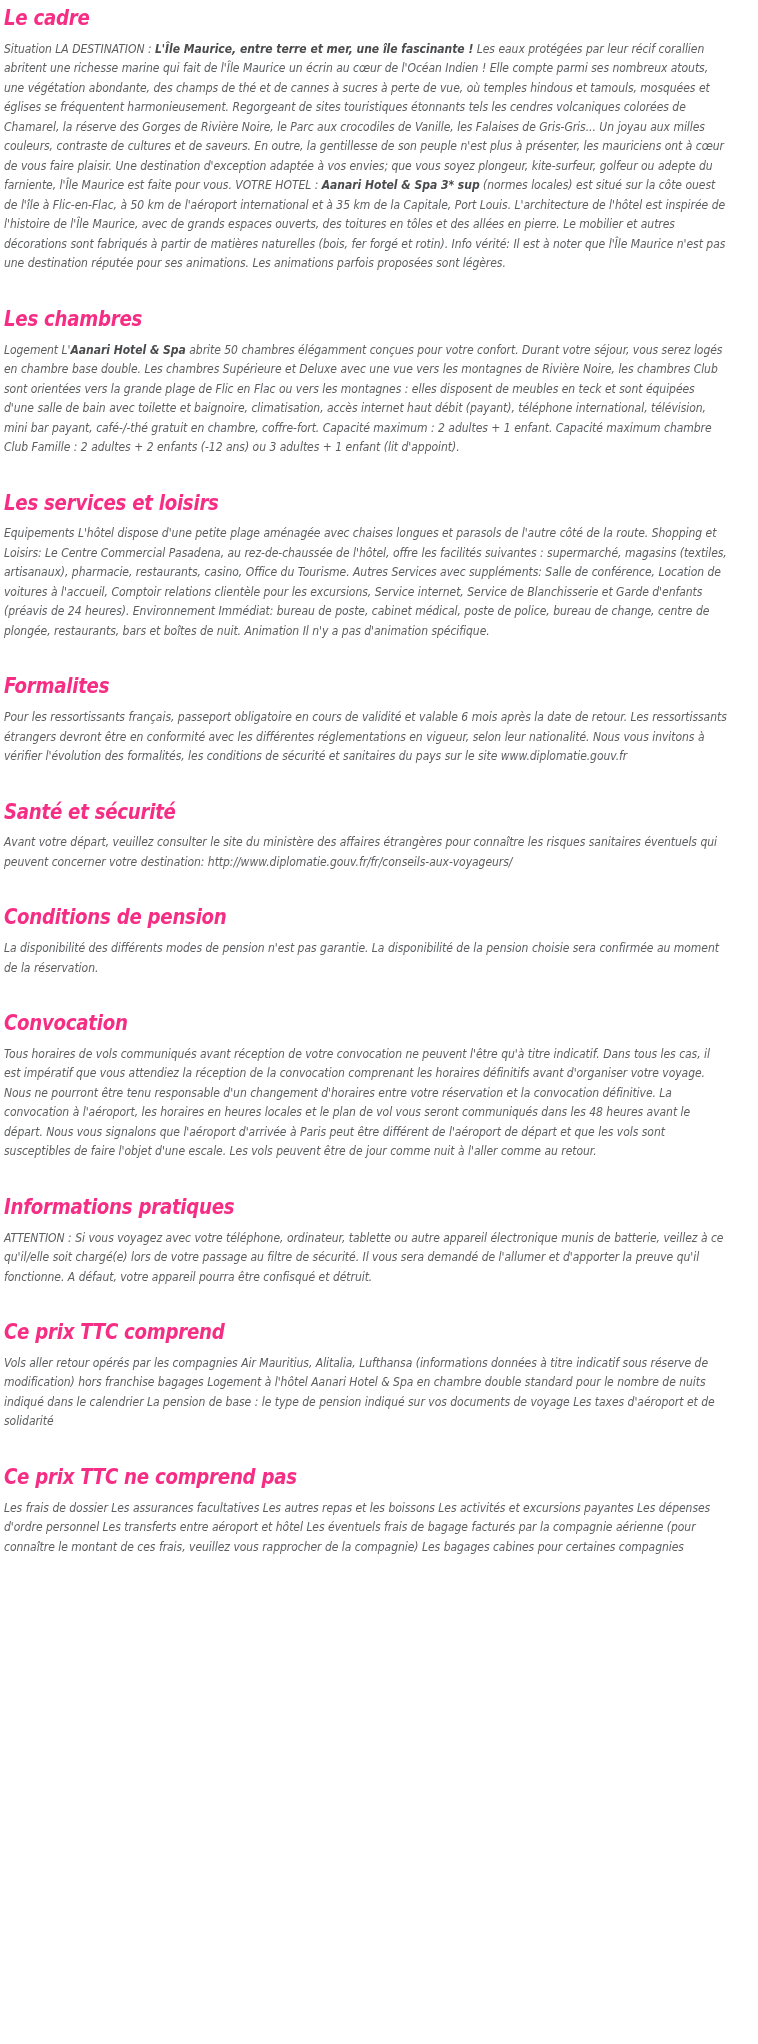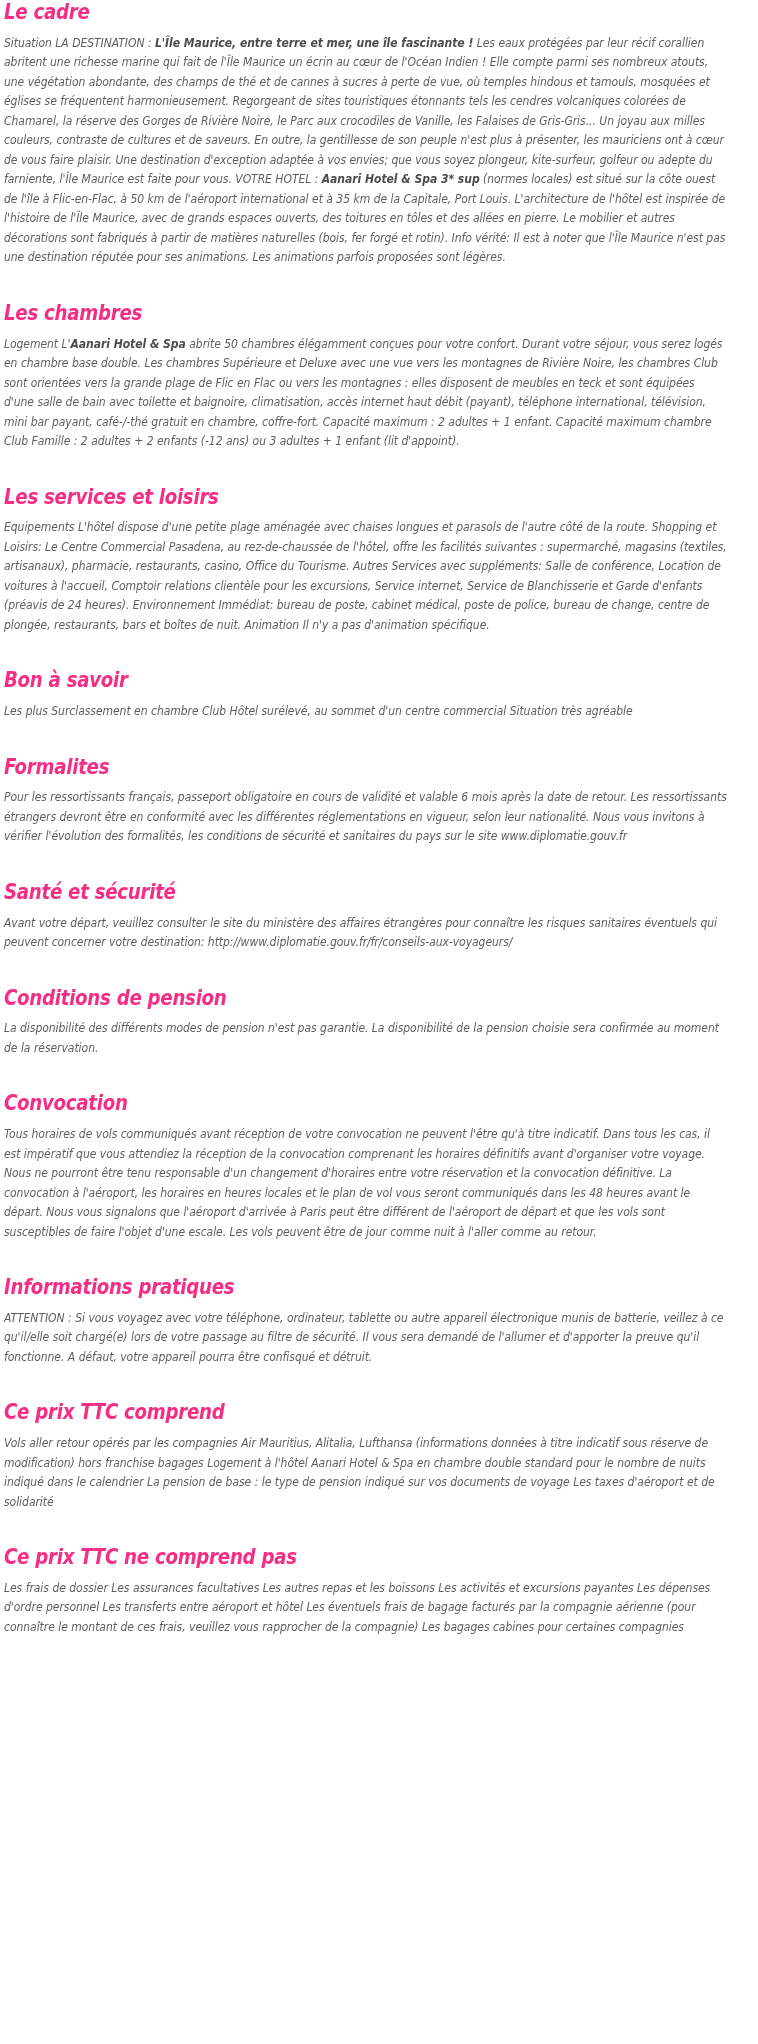--- a/index.html
+++ b/index.html
@@ -46,45 +46,40 @@
     letter-spacing: -0.05px;
     transform: scaleX(0.97);
     transform-origin: left top;
     word-spacing: 0.1px;
   }
   p.body-text b {
     font-weight: 700;
     color: #4a4b4d;
   }
   .gap-after-para { height: 34px; }
-  .first-section-top { padding-top: 0; }
+  .first-section-top { padding-top: 6px; }
 </style>
 </head>
 <body style="background: rgb(255, 255, 255);">
 
 <div class="page">
   <div id="sections-root">
       <div class="section first-section-top">
         <h2 class="section-title" style="color: rgb(246, 45, 132);">Le cadre</h2>
         <p class="body-text" style="color: rgb(93, 94, 96);"><span>Situation LA DESTINATION : </span><b>L'Île Maurice, entre terre et mer, une île fascinante !</b><span> Les eaux protégées par leur récif corallien abritent une richesse marine qui fait de l'Île Maurice un écrin au cœur de l'Océan Indien ! Elle compte parmi ses nombreux atouts, une végétation abondante, des champs de thé et de cannes à sucres à perte de vue, où temples hindous et tamouls, mosquées et églises se fréquentent harmonieusement. Regorgeant de sites touristiques étonnants tels les cendres volcaniques colorées de Chamarel, la réserve des Gorges de Rivière Noire, le Parc aux crocodiles de Vanille, les Falaises de Gris-Gris... Un joyau aux milles couleurs, contraste de cultures et de saveurs. En outre, la gentillesse de son peuple n'est plus à présenter, les mauriciens ont à cœur de vous faire plaisir. Une destination d'exception adaptée à vos envies; que vous soyez plongeur, kite-surfeur, golfeur ou adepte du farniente, l'Île Maurice est faite pour vous. VOTRE HOTEL : </span><b>Aanari Hotel &amp; Spa 3* sup</b><span> (normes locales) est situé sur la côte ouest de l'île à Flic-en-Flac, à 50 km de l'aéroport international et à 35 km de la Capitale, Port Louis. L'architecture de l'hôtel est inspirée de l'histoire de l'Île Maurice, avec de grands espaces ouverts, des toitures en tôles et des allées en pierre. Le mobilier et autres décorations sont fabriqués à partir de matières naturelles (bois, fer forgé et rotin). Info vérité: Il est à noter que l'Île Maurice n'est pas une destination réputée pour ses animations. Les animations parfois proposées sont légères.</span></p>
         <div class="gap-after-para"></div>
       </div>
       <div class="section">
         <h2 class="section-title" style="color: rgb(246, 45, 132);">Les chambres</h2>
         <p class="body-text" style="color: rgb(93, 94, 96);"><span>Logement L'</span><b>Aanari Hotel &amp; Spa</b><span> abrite 50 chambres élégamment conçues pour votre confort. Durant votre séjour, vous serez logés en chambre base double. Les chambres Supérieure et Deluxe avec une vue vers les montagnes de Rivière Noire, les chambres Club sont orientées vers la grande plage de Flic en Flac ou vers les montagnes : elles disposent de meubles en teck et sont équipées d'une salle de bain avec toilette et baignoire, climatisation, accès internet haut débit (payant), téléphone international, télévision, mini bar payant, café-/-thé gratuit en chambre, coffre-fort. Capacité maximum : 2 adultes + 1 enfant. Capacité maximum chambre Club Famille : 2 adultes + 2 enfants (-12 ans) ou 3 adultes + 1 enfant (lit d'appoint).</span></p>
         <div class="gap-after-para"></div>
       </div>
       <div class="section">
         <h2 class="section-title" style="color: rgb(246, 45, 132);">Les services et loisirs</h2>
         <p class="body-text" style="color: rgb(93, 94, 96);"><span>Equipements L'hôtel dispose d'une petite plage aménagée avec chaises longues et parasols de l'autre côté de la route. Shopping et Loisirs: Le Centre Commercial Pasadena, au rez-de-chaussée de l'hôtel, offre les facilités suivantes : supermarché, magasins (textiles, artisanaux), pharmacie, restaurants, casino, Office du Tourisme. Autres Services avec suppléments: Salle de conférence, Location de voitures à l'accueil, Comptoir relations clientèle pour les excursions, Service internet, Service de Blanchisserie et Garde d'enfants (préavis de 24 heures). Environnement Immédiat: bureau de poste, cabinet médical, poste de police, bureau de change, centre de plongée, restaurants, bars et boîtes de nuit. Animation Il n'y a pas d'animation spécifique.</span></p>
-        <div class="gap-after-para"></div>
-      </div>
-      <div class="section">
-        <h2 class="section-title" style="color: rgb(246, 45, 132);">Bon à savoir</h2>
-        <p class="body-text" style="color: rgb(93, 94, 96);"><span>Les plus Surclassement en chambre Club Hôtel surélevé, au sommet d'un centre commercial Situation très agréable</span></p>
         <div class="gap-after-para"></div>
       </div>
       <div class="section">
         <h2 class="section-title" style="color: rgb(246, 45, 132);">Formalites</h2>
         <p class="body-text" style="color: rgb(93, 94, 96);"><span>Pour les ressortissants français, passeport obligatoire en cours de validité et valable 6 mois après la date de retour. Les ressortissants étrangers devront être en conformité avec les différentes réglementations en vigueur, selon leur nationalité. Nous vous invitons à vérifier l'évolution des formalités, les conditions de sécurité et sanitaires du pays sur le site www.diplomatie.gouv.fr</span></p>
         <div class="gap-after-para"></div>
       </div>
       <div class="section">
         <h2 class="section-title" style="color: rgb(246, 45, 132);">Santé et sécurité</h2>
         <p class="body-text" style="color: rgb(93, 94, 96);"><span>Avant votre départ, veuillez consulter le site du ministère des affaires étrangères pour connaître les risques sanitaires éventuels qui peuvent concerner votre destination: http://www.diplomatie.gouv.fr/fr/conseils-aux-voyageurs/</span></p>

